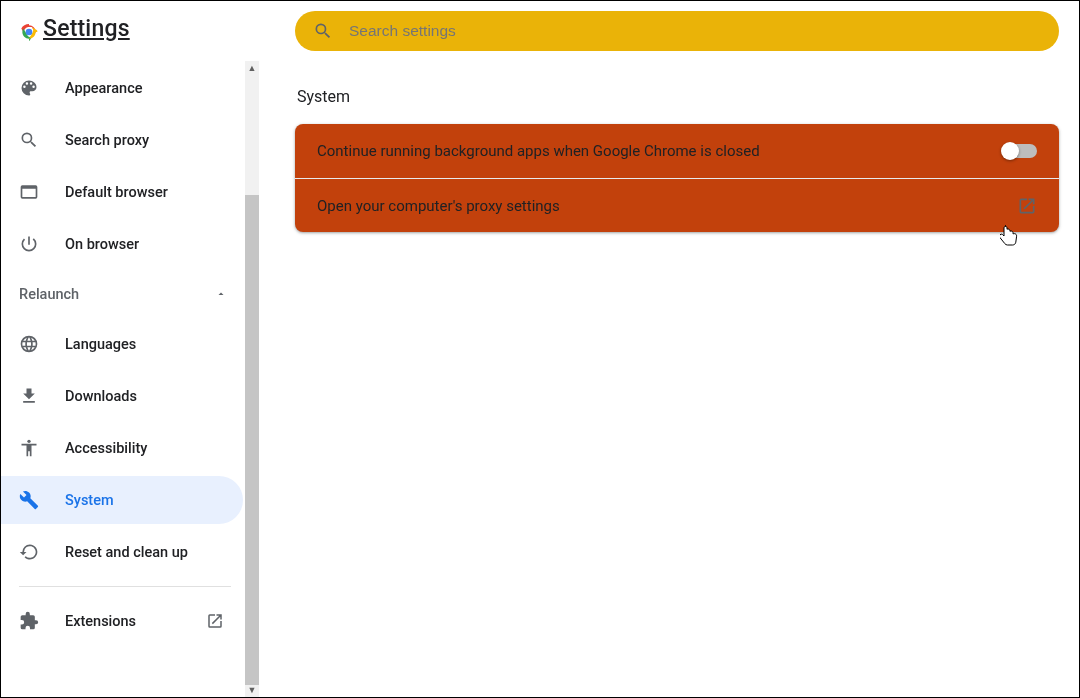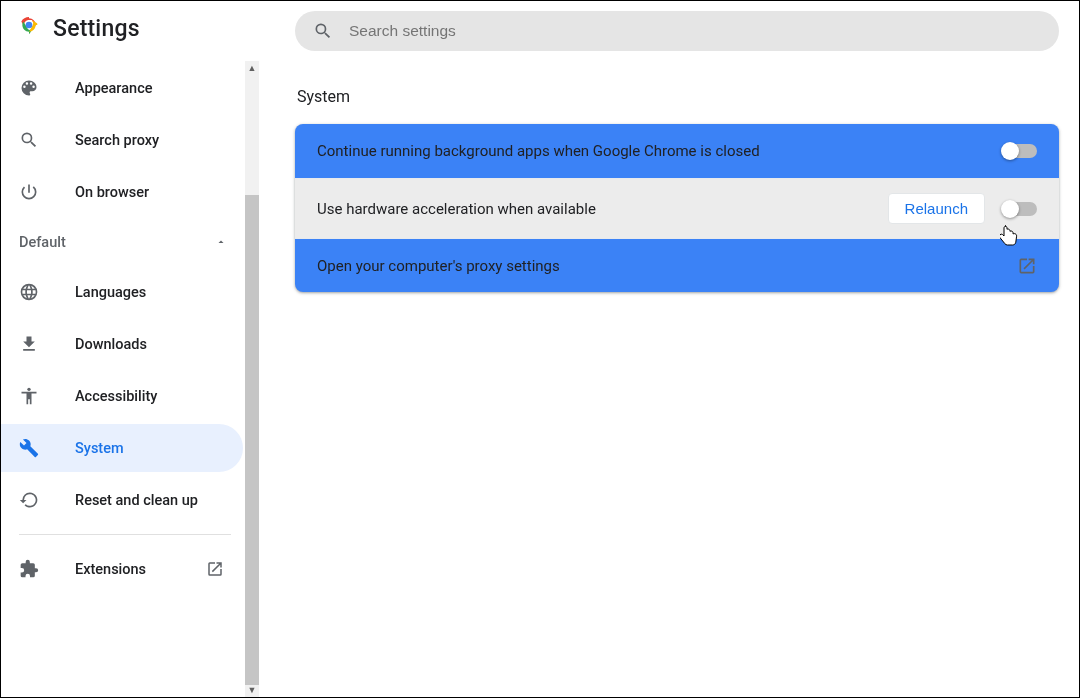--- a/index.html
+++ b/index.html
@@ -23,37 +23,38 @@
       overflow-y: auto;
       padding-top: 14px;
       position: relative;
       flex-shrink: 0;
     }
     .sidebar-inner {
       width: 248px;
     }
     .brand {
       display: flex;
-      align-items: flex-start;
-      gap: 14px;
+      align-items: flex-end;
+      gap: 4px;
       padding: 0 18px 16px 18px;
       margin-bottom: 6px;
+      text-decoration: underline;
     }
     .brand-title {
       font-size: 23px;
       font-weight: 500;
       color: #202124;
       letter-spacing: 0.2px;
     }
     .nav-item {
       display: flex;
       align-items: center;
       height: 48px;
       padding: 0 18px;
-      gap: 36px;
+      gap: 26px;
       border-radius: 0 24px 24px 0;
       cursor: pointer;
       color: #202124;
       font-size: 14.5px;
       font-weight: 500;
       margin: 4px 6px 4px 0;
     }
     .nav-item.selected {
       background: #e8f0fe;
       color: #1a73e8;
@@ -118,21 +119,21 @@
     .fake-scroll-arrow.bot { bottom: 0; }
 
     
     .main {
       flex: 1;
       padding: 10px 20px 0 36px;
       display: flex;
       flex-direction: column;
     }
     .searchbar {
-      background: #e5e5e5;
+      background: #eab308;
       border-radius: 46px;
       height: 40px;
       display: flex;
       align-items: center;
       padding: 0 18px;
       gap: 16px;
       margin-bottom: 36px;
     }
     .searchbar input {
       border: none;
@@ -143,21 +144,21 @@
       flex: 1;
     }
     .searchbar .icon { color: #5f6368; }
     .page-title {
       font-size: 16px;
       color: #202124;
       margin-bottom: 18px;
       padding-left: 2px;
     }
     .card {
-      background: #3b82f6;
+      background: #c2410c;
       border-radius: 8px;
       box-shadow: 0 1px 2px rgba(60,64,67,0.3), 0 1px 3px 1px rgba(60,64,67,0.15);
       overflow: hidden;
     }
     .row {
       display: flex;
       align-items: center;
       min-height: 54px;
       padding: 14px 22px;
       gap: 18px;
@@ -242,28 +243,36 @@
         <span class="nav-icon">
           <svg width="20" height="20" viewBox="0 0 24 24" fill="currentColor">
               <path d="M15.5 14h-.79l-.28-.27A6.47 6.47 0 0 0 16 9.5 6.5 6.5 0 1 0 9.5 16c1.61 0 3.09-.59 4.23-1.57l.27.28v.79l5 4.99L20.49 19l-4.99-5zM9.5 14A4.5 4.5 0 1 1 14 9.5 4.5 4.5 0 0 1 9.5 14z"></path>
             </svg>
         </span>
         <span>Search proxy</span>
       </div>
       <div class="nav-item">
         <span class="nav-icon">
           <svg width="20" height="20" viewBox="0 0 24 24" fill="currentColor">
+              <path d="M20 4H4a2 2 0 0 0-2 2v12a2 2 0 0 0 2 2h16a2 2 0 0 0 2-2V6a2 2 0 0 0-2-2zm0 14H4V8h16v10z"></path>
+            </svg>
+        </span>
+        <span>Default browser</span>
+      </div>
+      <div class="nav-item">
+        <span class="nav-icon">
+          <svg width="20" height="20" viewBox="0 0 24 24" fill="currentColor">
               <path d="M13 3h-2v10h2V3zm4.83 2.17l-1.42 1.42A6.96 6.96 0 0 1 19 12a7 7 0 1 1-14 0c0-2.05.88-3.9 2.29-5.19L5.87 5.39A8.96 8.96 0 0 0 3 12a9 9 0 1 0 18 0 8.96 8.96 0 0 0-3.17-6.83z"></path>
             </svg>
         </span>
         <span>On browser</span>
       </div>
 
       <div class="section-header">
-        <span>Default</span>
+        <span>Relaunch</span>
         <span class="nav-icon">
           <svg width="12" height="12" viewBox="0 0 24 24" fill="currentColor">
               <path d="M7 14l5-5 5 5z"></path>
             </svg>
         </span>
       </div>
 
       <div class="nav-item">
         <span class="nav-icon">
           <svg width="20" height="20" viewBox="0 0 24 24" fill="currentColor">
@@ -341,27 +350,20 @@
 
     <div class="page-title">System</div>
 
     <div class="card">
       <div class="row">
         <span class="row-label">Continue running background apps when Google Chrome is closed</span>
         <div class="toggle">
           <div class="toggle-knob"></div>
         </div>
       </div>
-      <div class="row highlight">
-        <span class="row-label">Use hardware acceleration when available</span>
-        <button class="relaunch-btn">Relaunch</button>
-        <div class="toggle">
-          <div class="toggle-knob"></div>
-        </div>
-      </div>
       <div class="row" style="cursor:pointer;gap:46px;">
         <span class="row-label">Open your computer's proxy settings</span>
         <span class="external-link-icon">
           <svg width="20" height="20" viewBox="0 0 24 24" fill="currentColor">
               <path d="M19 19H5V5h7V3H5a2 2 0 0 0-2 2v14a2 2 0 0 0 2 2h14a2 2 0 0 0 2-2v-7h-2v7zM14 3v2h3.59l-9.83 9.83 1.41 1.41L19 6.41V10h2V3h-7z"></path>
             </svg>
         </span>
       </div>
     </div>
   </div>

